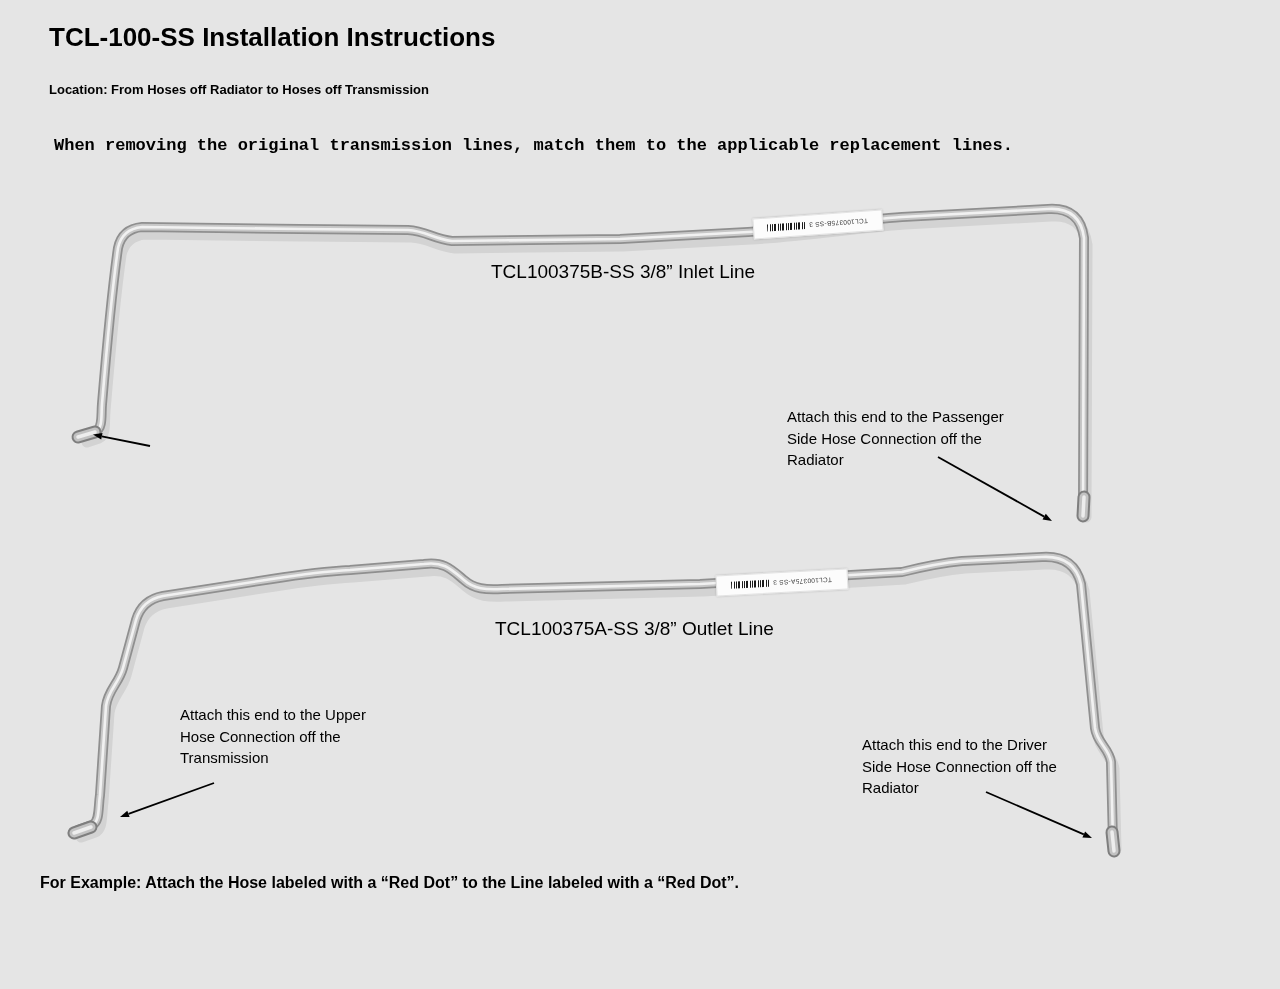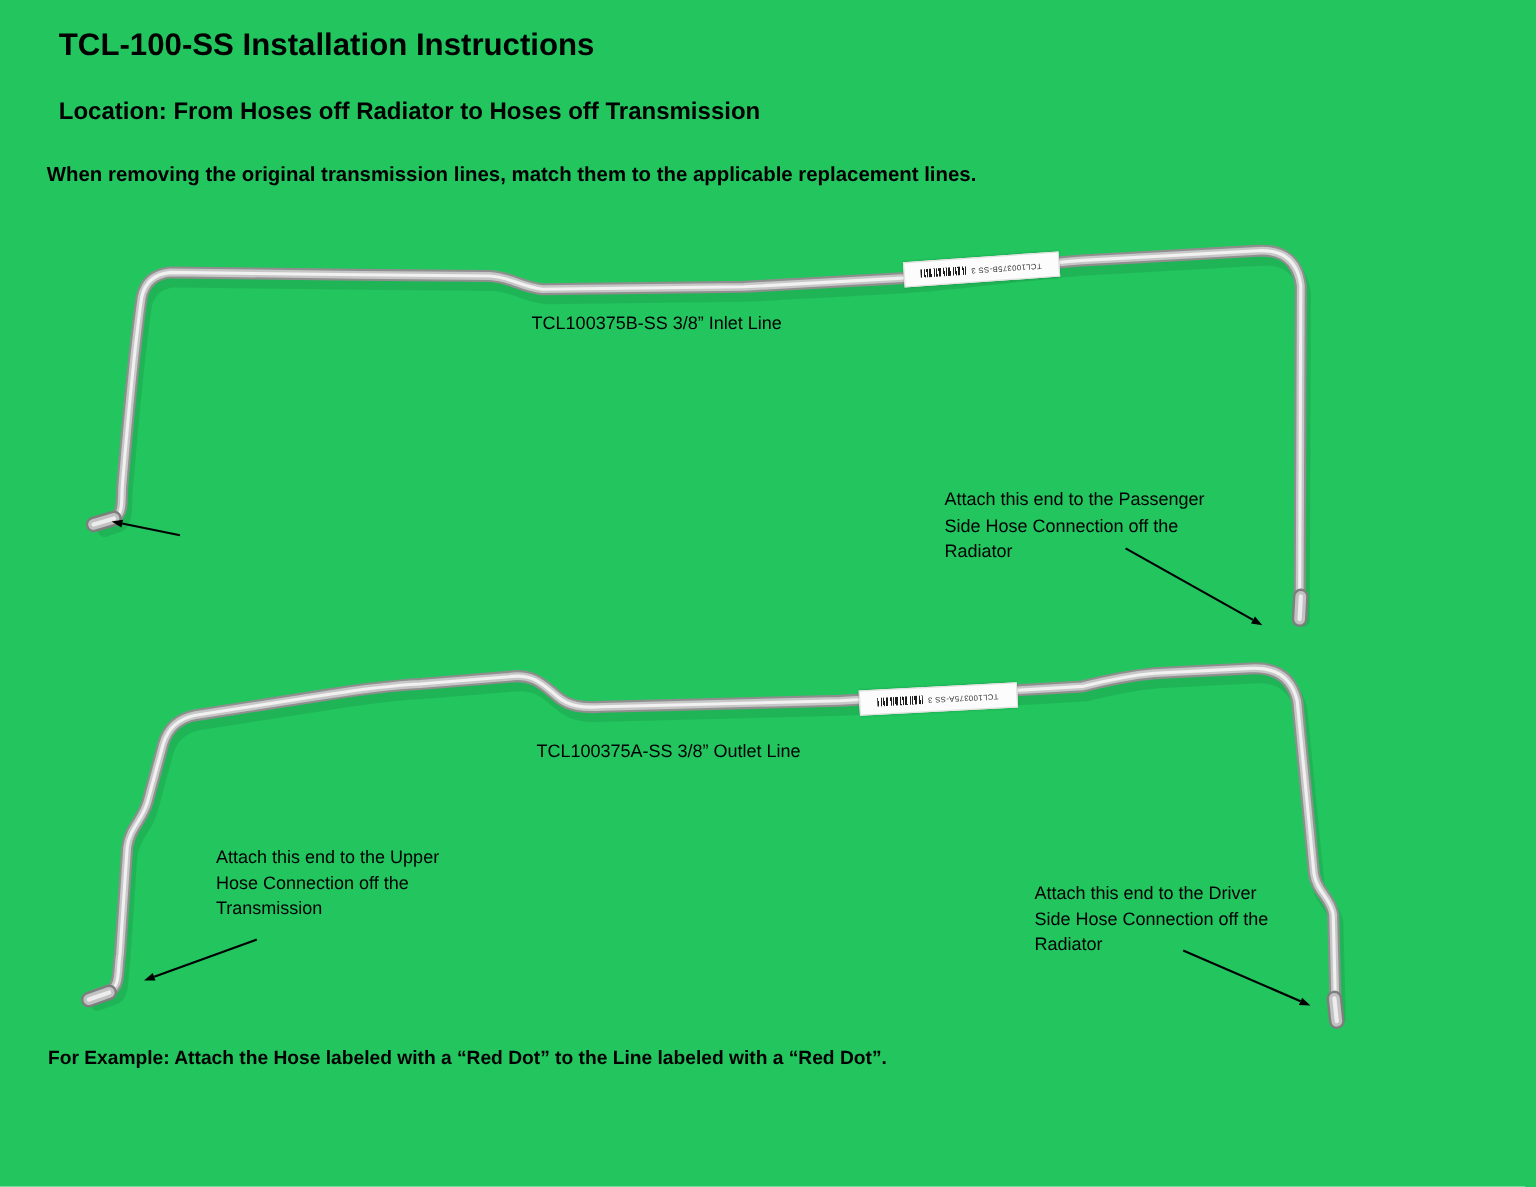--- a/index.html
+++ b/index.html
@@ -1,25 +1,25 @@
 <!DOCTYPE html>
 <html><head>
 <meta charset="utf-8">
 <style>
   html,body { margin:0; padding:0; background:#ffffff; }
   .page {
-    position:relative; width:1280px; height:989px; background:#22c55e;
+    position:relative; width:1280px; height:989px; background:#e5e5e5;
     font-family:"Liberation Sans", sans-serif; color:#000; overflow:hidden;
   }
   .title { position:absolute; left:49px; top:22px; font-size:26px; font-weight:bold; }
-  .loc   { position:absolute; left:49px; top:82px; font-size:20px; font-weight:bold; }
-  .note  { position:absolute; left:39px; top:136px; font-size:17px; font-weight:bold; }
+  .loc   { position:absolute; left:49px; top:82px; font-size:13px; font-weight:bold; }
+  .note  { position:absolute; left:54px; top:136px; font-size:17px; font-weight:bold;font-family:Liberation Mono, monospace; }
   .art   { position:absolute; left:0; top:0; }
 
-  .caption { position:absolute; font-size:15px; }
+  .caption { position:absolute; font-size:19px;margin-left:48px; }
   .cap1 { left:443px; top:261px; }
   .cap2 { left:447px; top:618px; }
 
   .callout { position:absolute; font-size:15px; line-height:21.5px; }
   .co1 { left:149px; top:413px; width:205px; }
   .co2 { left:787px; top:406px; width:234px; }
   .co3 { left:180px; top:704px; width:205px; }
   .co4 { left:862px; top:734px; width:212px; }
 
   .footer { position:absolute; left:40px; top:872px; font-size:16px; font-weight:bold; line-height:22px; }

